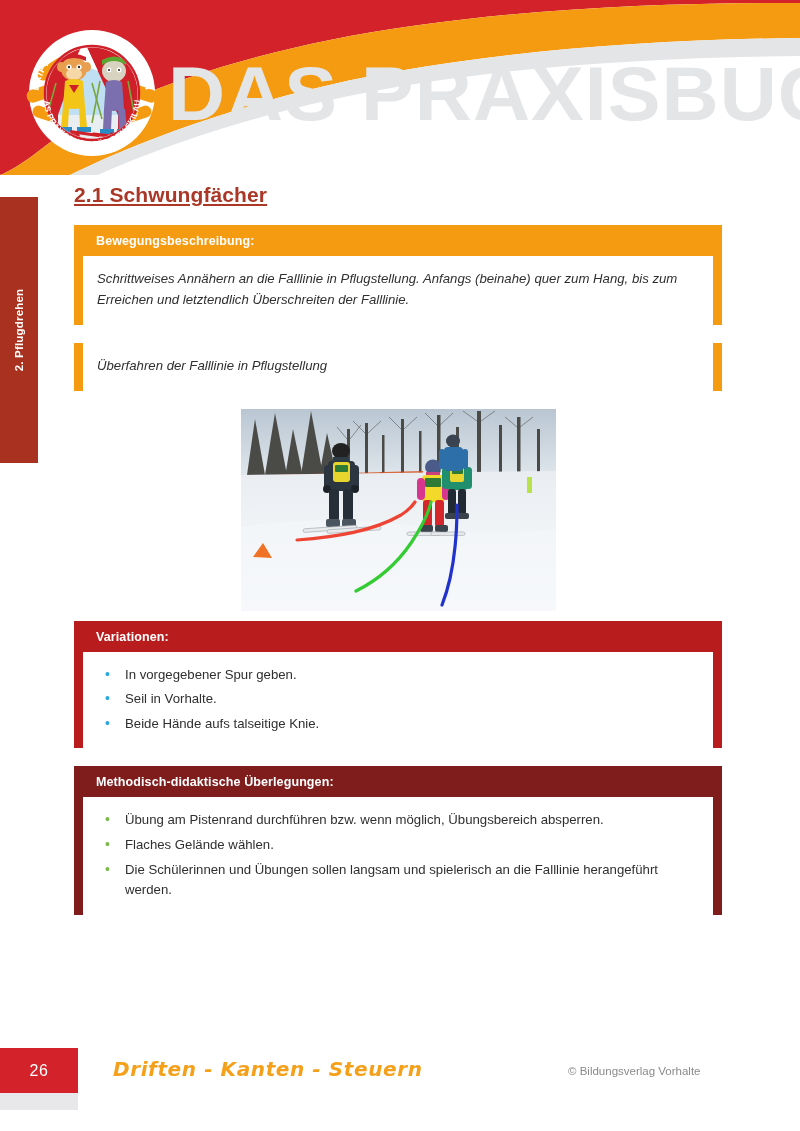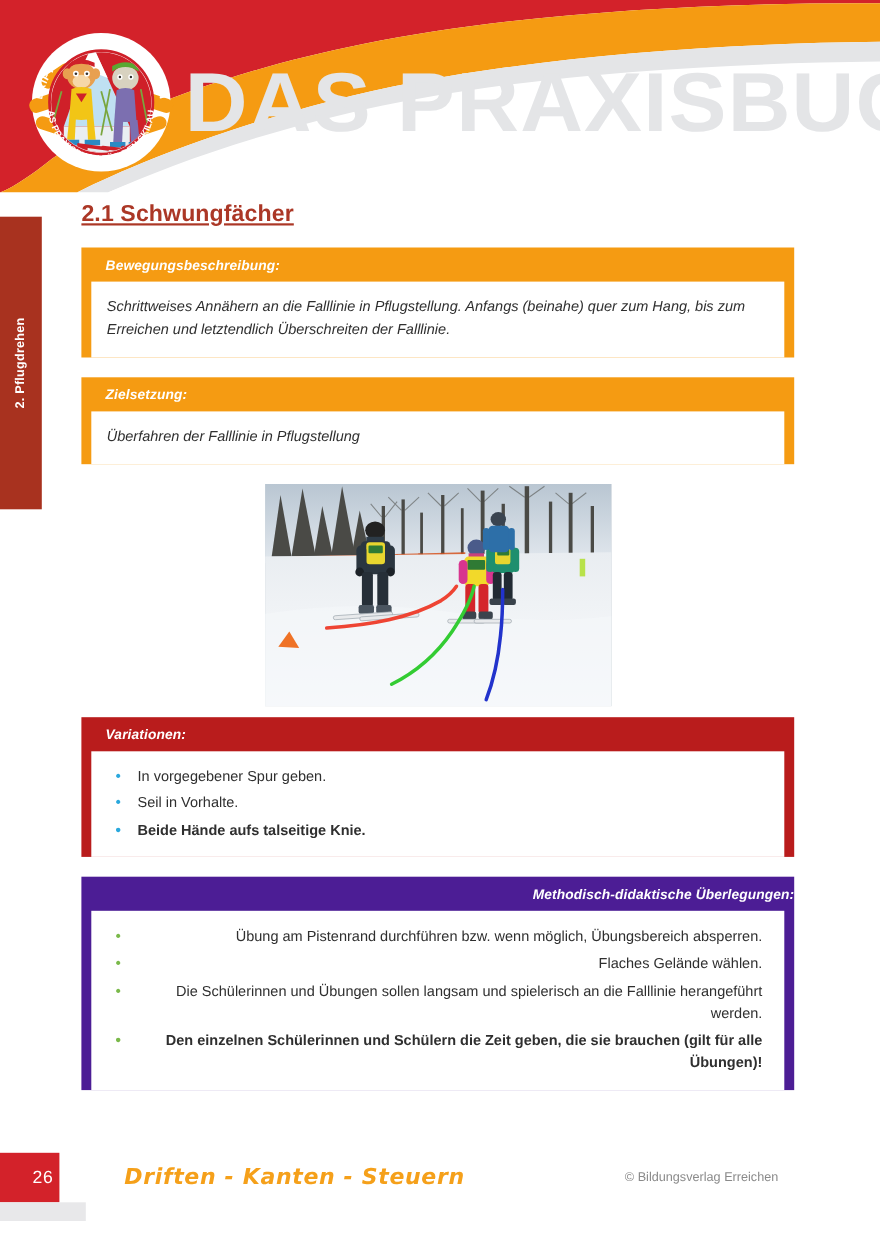--- a/index.html
+++ b/index.html
@@ -99,48 +99,47 @@
     box-sizing: border-box;
     margin-bottom: 18px;
     padding: 0;
   }
   .card-header {
     font-size: 12.5px;
     font-weight: bold;
     color: #ffffff;
     padding: 9px 0 8px 22px;
     letter-spacing: 0.1px;
-    font-style: italic;
   }
   .card-body {
     background: #ffffff;
     margin: 0 9px 9px 9px;
     padding: 13px 20px 14px 14px;
     font-size: 13.2px;
     color: #2f2f2f;
     line-height: 1.58;
   }
   .card-body p { margin: 0; font-style: italic; }
 
   .card.orange  { background: #f59b12; }
   .card.blue    { background: #b91c1c; }
-  .card.green   { background: #4c1d95; text-align: right; }
+  .card.green   { background: #7f1d1d; }
 
   .card-body ul {
     margin: 0;
     padding: 0;
     list-style: none;
   }
   .card-body ul li {
     position: relative;
     padding-left: 28px;
     margin-bottom: 4px;
     line-height: 1.56;
   }
-  .card-body ul li:last-child { margin-bottom: 0; font-weight: bold; }
+  .card-body ul li:last-child { margin-bottom: 0; }
   .card-body ul li::before {
     content: "\2022";
     position: absolute;
     left: 8px;
     top: -1px;
     font-size: 14px;
   }
   .card.blue  .card-body ul li::before { color: #2aa8dd; }
   .card.green .card-body ul li::before { color: #7ab94a; }
 
@@ -157,21 +156,21 @@
     overflow: hidden;
     background: #cfd6dc;
   }
   .photo svg { display:block; }
 
   
   .footer-pagebox {
     position: absolute;
     left: 0;
     top: 1048px;
-    width: 54px;
+    width: 78px;
     height: 45px;
     background: #d3222a;
   }
   .footer-pagenum {
     position: absolute;
     left: 0;
     top: 0;
     width: 78px;
     height: 45px;
     display: flex;
@@ -319,21 +318,20 @@
     <h1 class="section-heading">2.1 Schwungfächer</h1>
 
     <div class="card orange">
       <div class="card-header">Bewegungsbeschreibung:</div>
       <div class="card-body">
         <p>Schrittweises Annähern an die Falllinie in Pflugstellung. Anfangs (beinahe) quer zum Hang, bis zum Erreichen und letztendlich Überschreiten der Falllinie.</p>
       </div>
     </div>
 
     <div class="card orange">
-      <div class="card-header">Zielsetzung:</div>
       <div class="card-body">
         <p>Überfahren der Falllinie in Pflugstellung</p>
       </div>
     </div>
 
     <div class="photo-wrap">
       <div class="photo">
         <svg width="315" height="202" viewBox="0 0 315 202">
           <defs>
             <linearGradient id="skyG" x1="0" y1="0" x2="0" y2="1">
@@ -458,27 +456,26 @@
       </div>
     </div>
 
     <div class="card green">
       <div class="card-header">Methodisch-didaktische Überlegungen:</div>
       <div class="card-body">
         <ul>
           <li>Übung am Pistenrand durchführen bzw. wenn möglich, Übungsbereich absperren.</li>
           <li>Flaches Gelände wählen.</li>
           <li>Die Schülerinnen und Übungen sollen langsam und spielerisch an die Falllinie herangeführt werden.</li>
-          <li>Den einzelnen Schülerinnen und Schülern die Zeit geben, die sie brauchen (gilt für alle Übungen)!</li>
         </ul>
       </div>
     </div>
 
   </div>
 
   <div class="footer-pagebox">
     <span class="footer-pagenum">26</span>
   </div>
   <div class="footer-graystrip"></div>
   <div class="footer-booktitle">Driften - Kanten - Steuern</div>
-  <div class="footer-copyright">© Bildungsverlag Erreichen</div>
+  <div class="footer-copyright">© Bildungsverlag Vorhalte</div>
 
 </div>
 
 </body></html>

